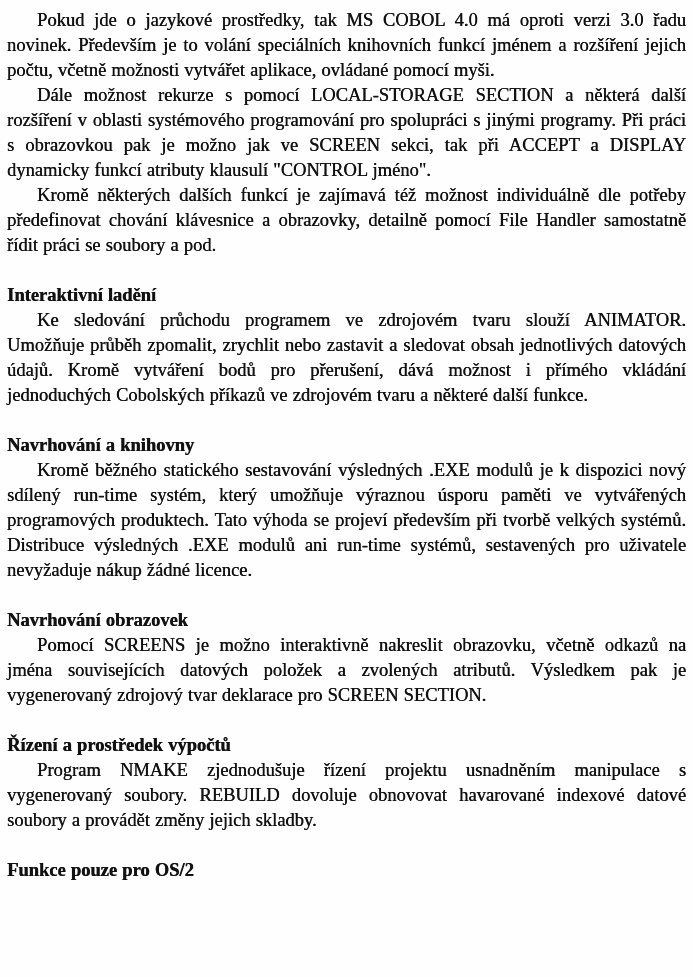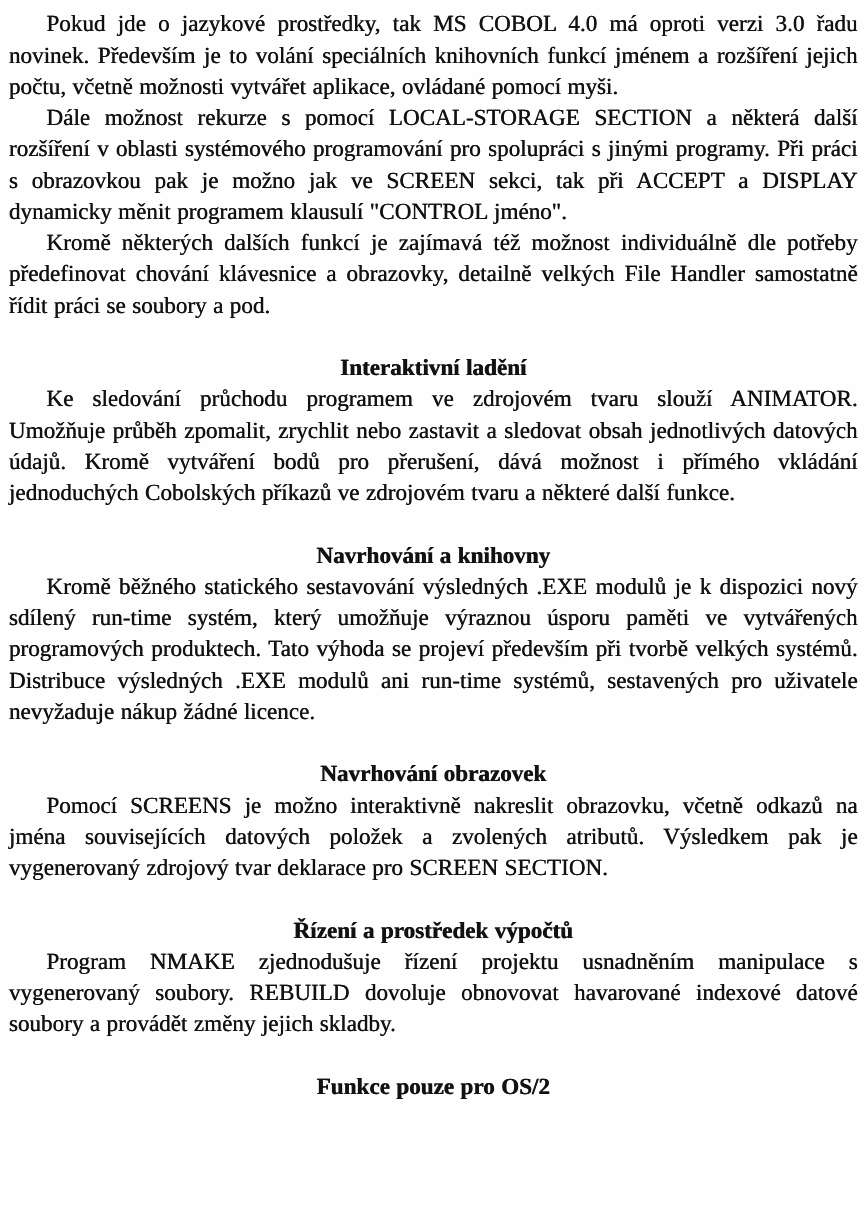--- a/index.html
+++ b/index.html
@@ -27,34 +27,34 @@
   }
   .page p {
     margin: 0;
     text-indent: 30px;
   }
   .page h2 {
     margin: 25px 0 0 0;
     font-size: 18.5px;
     line-height: 25px;
     font-weight: bold;
-    text-align: center;
+    text-align: left;
     text-shadow: 0.45px 0 0 currentColor;
   }
   section { display: block; }
 </style>
 </head>
 <body>
 
 <div class="page">
 
   <section>
     <p>Pokud jde o jazykové prostředky, tak MS COBOL 4.0 má oproti verzi 3.0 řadu novinek. Především je to volání speciálních knihovních funkcí jménem a rozšíření jejich počtu, včetně možnosti vytvářet aplikace, ovládané pomocí myši.</p>
-    <p>Dále možnost rekurze s pomocí LOCAL-STORAGE SECTION a některá další rozšíření v oblasti systémového programování pro spolupráci s jinými programy. Při práci s obrazovkou pak je možno jak ve SCREEN sekci, tak při ACCEPT a DISPLAY dynamicky měnit programem klausulí "CONTROL jméno".</p>
-    <p>Kromě některých dalších funkcí je zajímavá též možnost individuálně dle potřeby předefinovat chování klávesnice a obrazovky, detailně velkých File Handler samostatně řídit práci se soubory a pod.</p>
+    <p>Dále možnost rekurze s pomocí LOCAL-STORAGE SECTION a některá další rozšíření v oblasti systémového programování pro spolupráci s jinými programy. Při práci s obrazovkou pak je možno jak ve SCREEN sekci, tak při ACCEPT a DISPLAY dynamicky funkcí atributy klausulí "CONTROL jméno".</p>
+    <p>Kromě některých dalších funkcí je zajímavá též možnost individuálně dle potřeby předefinovat chování klávesnice a obrazovky, detailně pomocí File Handler samostatně řídit práci se soubory a pod.</p>
   </section>
 
   <section>
     <h2>Interaktivní ladění</h2>
     <p>Ke sledování průchodu programem ve zdrojovém tvaru slouží ANIMATOR. Umožňuje průběh zpomalit, zrychlit nebo zastavit a sledovat obsah jednotlivých datových údajů. Kromě vytváření bodů pro přerušení, dává možnost i přímého vkládání jednoduchých Cobolských příkazů ve zdrojovém tvaru a některé další funkce.</p>
   </section>
 
   <section>
     <h2>Navrhování a knihovny</h2>
     <p>Kromě běžného statického sestavování výsledných .EXE modulů je k dispozici nový sdílený run-time systém, který umožňuje výraznou úsporu paměti ve vytvářených programových produktech. Tato výhoda se projeví především při tvorbě velkých systémů. Distribuce výsledných .EXE modulů ani run-time systémů, sestavených pro uživatele nevyžaduje nákup žádné licence.</p>

